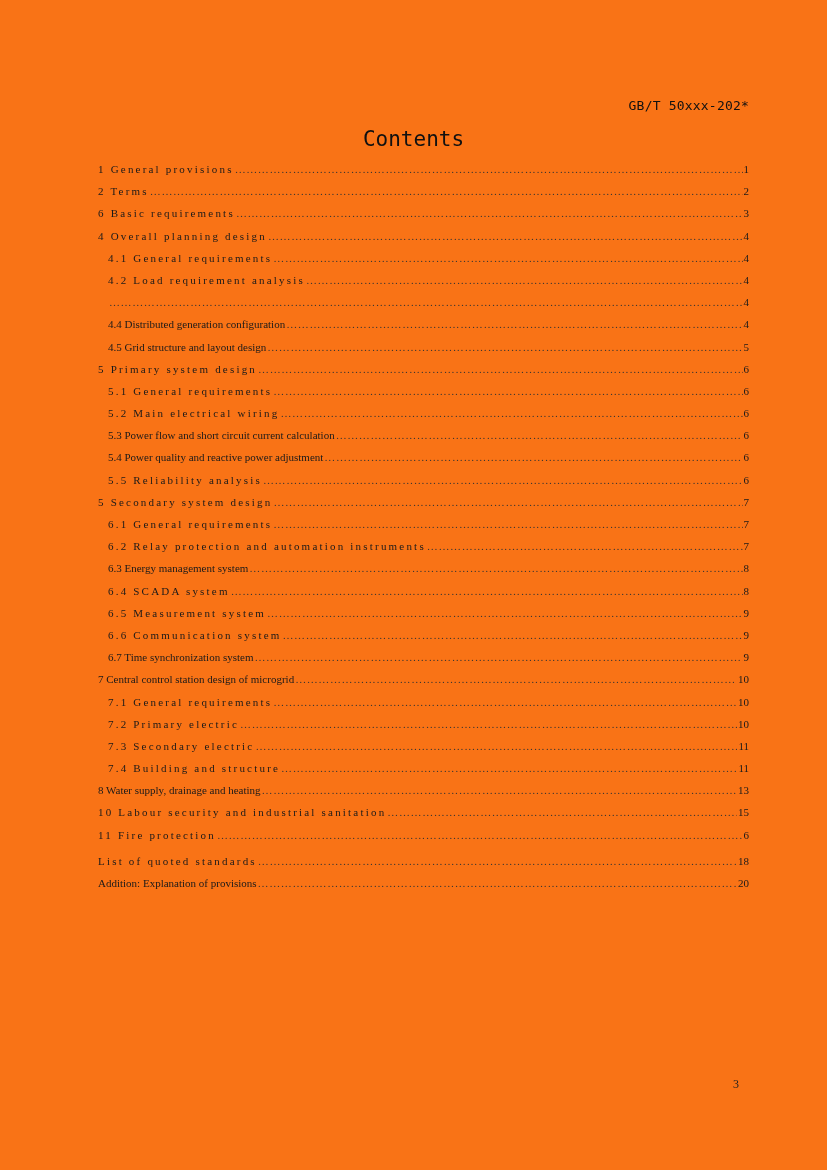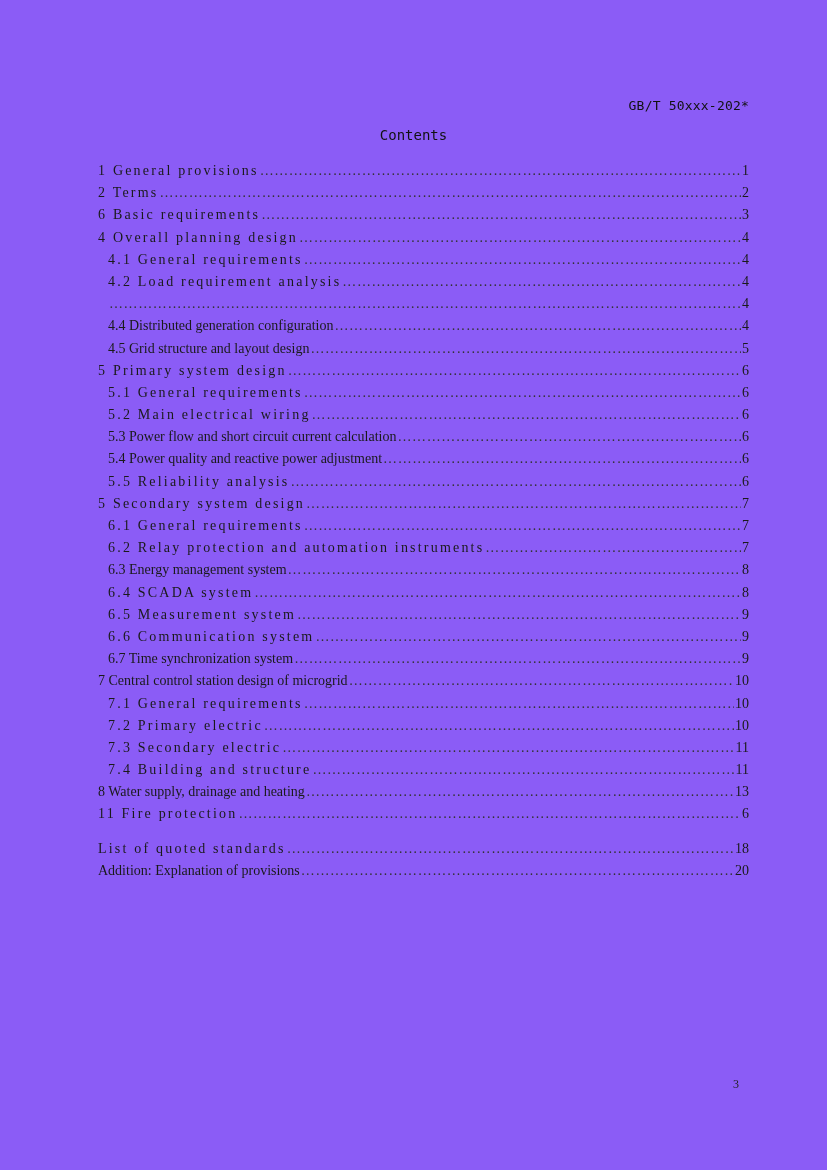--- a/index.html
+++ b/index.html
@@ -1,36 +1,36 @@
 <!DOCTYPE html>
 <html><head>
 <meta charset="utf-8">
 <style>
   html, body { margin: 0; padding: 0; background: #ffffff; }
   body { width: 827px; height: 1170px; position: relative; overflow: hidden; color: #111; }
-  .page { position: absolute; left: 0; top: 0; width: 827px; height: 1170px; background: #8b5cf6; }
+  .page { position: absolute; left: 0; top: 0; width: 827px; height: 1170px; background: #f97316; }
   .std-code {
     position: absolute; right: 78px; top: 98px;
     font-family: "DejaVu Sans Mono", "Liberation Mono", monospace;
     font-size: 13px; color: #111; letter-spacing: 0.2px;
   }
   .title {
     position: absolute; left: 0; right: 0; top: 127px; text-align: center;
     font-family: "DejaVu Sans Mono", "Liberation Mono", monospace;
-    font-size: 14px; color: #111;
+    font-size: 21px; color: #111;
   }
   .toc { position: absolute; left: 98px; top: 163px; width: 651px; }
   .row {
     display: flex; align-items: baseline; height: 22.2px;
     font-family: "Liberation Serif", "DejaVu Serif", serif;
-    font-size: 14px; color: #1a1a1a; white-space: nowrap; overflow: hidden; justify-content: flex-end;
+    font-size: 11px; color: #1a1a1a; white-space: nowrap; overflow: hidden; justify-content: flex-end;
   }
   .row.sub { padding-left: 10px; }
   .row.spaced .label { letter-spacing: 2.2px; }
-  .row.gap-before { margin-top: 12px; }
+  .row.gap-before { margin-top: 4px; }
   .label { flex: 0 0 auto; }
   .leader {
     flex: 1 1 auto; overflow: hidden; margin: 0 1px;
     font-family: "Liberation Serif", "DejaVu Serif", serif; letter-spacing: 0.6px; color: #333;
   }
   .leader::after {
     content: "……………………………………………………………………………………………………………………………………………………………………………………………………………………";
   }
   .pg { flex: 0 0 auto; text-align: right; }
   .page-num {
@@ -184,20 +184,25 @@
         <span class="label">7.4 Building and structure </span>
         <span class="leader"></span>
         <span class="pg">11</span>
       </div>
       <div class="row">
         <span class="label">8 Water supply, drainage and heating</span>
         <span class="leader"></span>
         <span class="pg">13</span>
       </div>
       <div class="row spaced">
+        <span class="label">10 Labour security and industrial sanitation</span>
+        <span class="leader"></span>
+        <span class="pg">15</span>
+      </div>
+      <div class="row spaced">
         <span class="label">11 Fire protection</span>
         <span class="leader"></span>
         <span class="pg">6</span>
       </div>
       <div class="row spaced gap-before">
         <span class="label">List of quoted standards</span>
         <span class="leader"></span>
         <span class="pg">18</span>
       </div>
       <div class="row">

